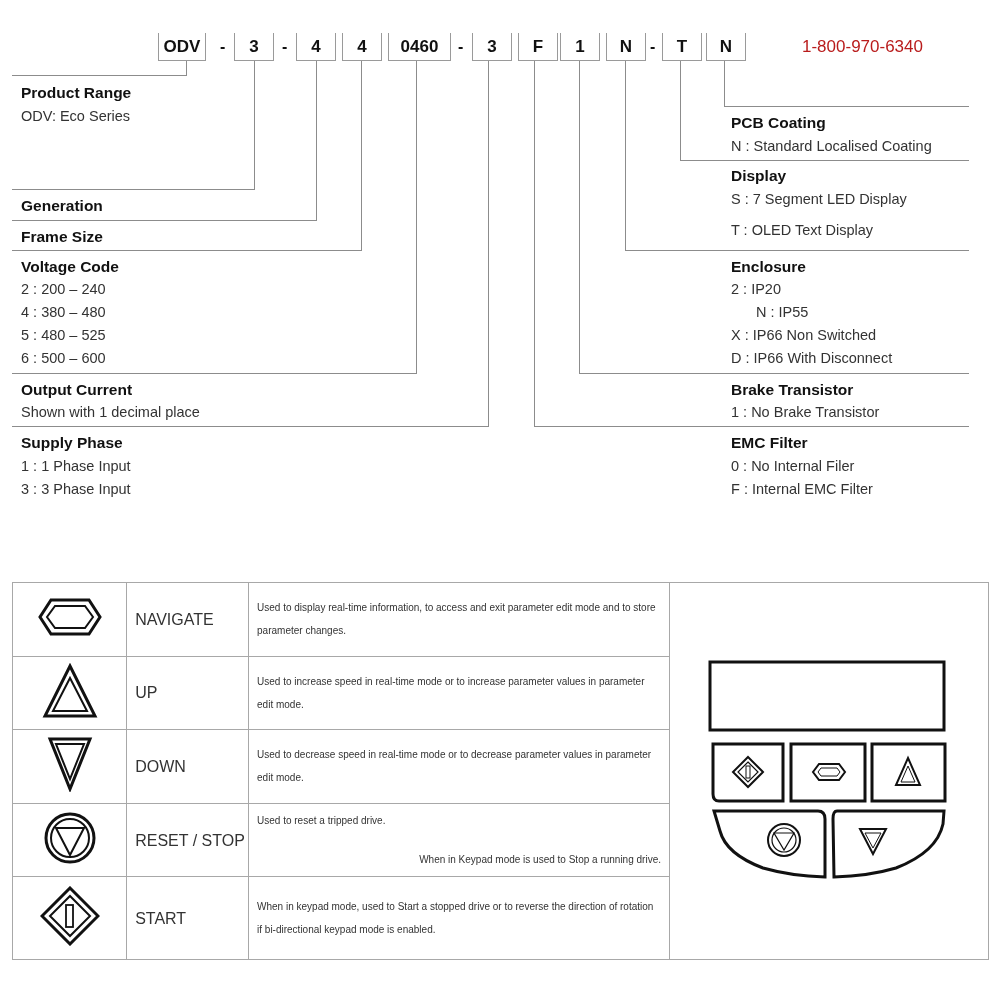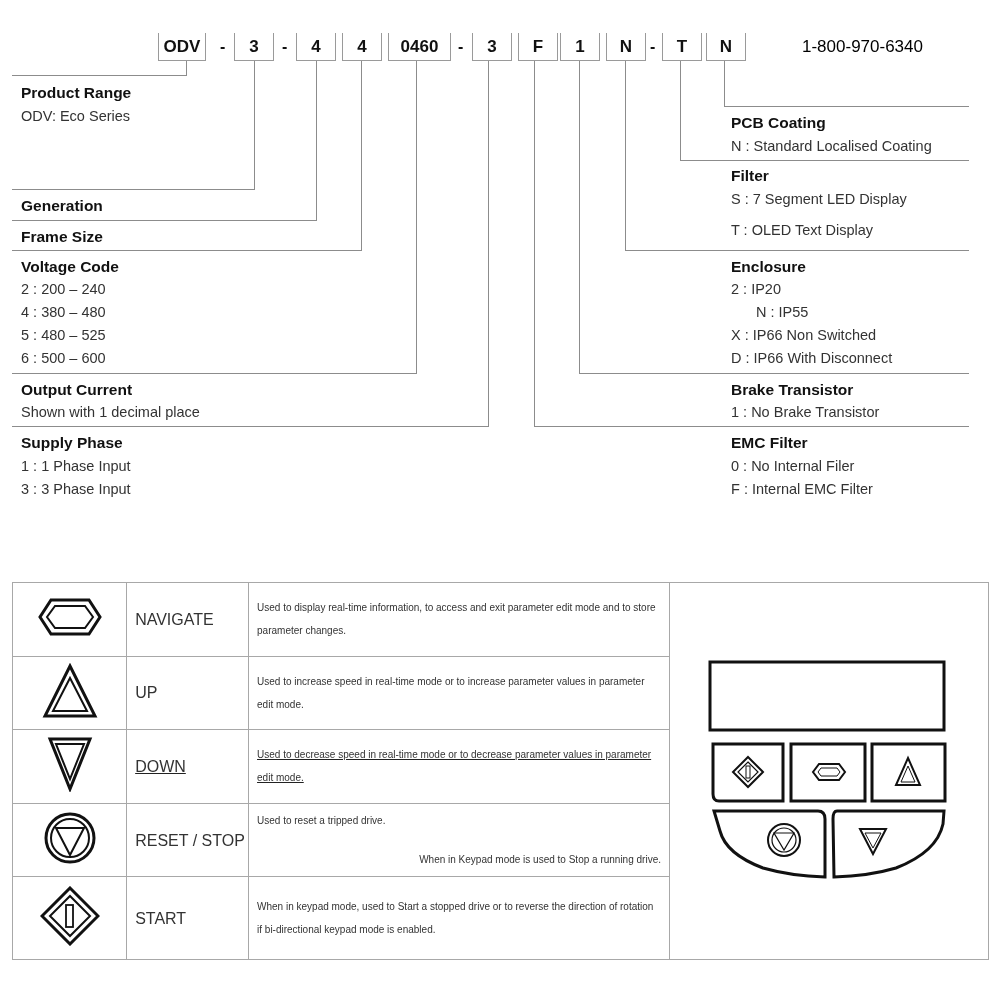--- a/index.html
+++ b/index.html
@@ -3,21 +3,21 @@
 <meta charset="utf-8">
 <style>
   html, body { margin:0; padding:0; background:#ffffff; }
   body { width:1000px; height:1000px; position:relative; overflow:hidden;
          font-family:"Liberation Sans", "DejaVu Sans", sans-serif; color:#222; }
   .code-box { position:absolute; top:33px; height:28px; border:1px solid #9a9a9a;
               border-top:none; box-sizing:border-box; display:flex; align-items:center;
               justify-content:center; font-weight:bold; font-size:17px; color:#111; }
   .code-box::before { content:""; position:absolute; left:-1px; right:-1px; top:0; height:0; }
   .dash { position:absolute; top:38px; font-weight:bold; font-size:16px; color:#111; }
-  .phone { position:absolute; top:37px; left:802px; font-size:17px; color:#000000; }
+  .phone { position:absolute; top:37px; left:802px; font-size:17px; color:#b91c1c; }
   .vline { position:absolute; width:0; border-left:1px solid #8c8c8c; }
   .hline { position:absolute; height:0; border-top:1px solid #8c8c8c; }
   .lbl-title { position:absolute; font-weight:bold; font-size:15.5px; color:#111; }
   .lbl-line { position:absolute; font-size:14.5px; color:#333; white-space:nowrap; }
   table.keys { position:absolute; left:12px; top:582px; border-collapse:collapse;
                width:977px; }
   table.keys td { border:1px solid #a8a8a8; vertical-align:middle; }
   td.icon-cell { width:114px; text-align:center; height:70px; }
   td.name-cell { width:114px; font-size:16px; color:#333; padding-left:8px; line-height:23px; }
   td.desc-cell { width:426px; font-size:10px; color:#333; padding:4px 8px; line-height:23px; }
@@ -100,21 +100,21 @@
 
   <div class="lbl-title" style="left:21px;top:434px;">Supply Phase</div>
   <div class="lbl-line" style="left:21px;top:458px;">1 : 1 Phase Input</div>
   <div class="lbl-line" style="left:21px;top:481px;">3 : 3 Phase Input</div>
 </div>
 
 <div>
   <div class="lbl-title" style="left:731px;top:114px;">PCB Coating</div>
   <div class="lbl-line" style="left:731px;top:138px;">N : Standard Localised Coating</div>
 
-  <div class="lbl-title" style="left:731px;top:167px;">Filter</div>
+  <div class="lbl-title" style="left:731px;top:167px;">Display</div>
   <div class="lbl-line" style="left:731px;top:191px;">S : 7 Segment LED Display</div>
   <div class="lbl-line" style="left:731px;top:214px;margin-top:8px;">T : OLED Text Display</div>
 
   <div class="lbl-title" style="left:731px;top:258px;">Enclosure</div>
   <div class="lbl-line" style="left:731px;top:281px;">2 : IP20</div>
   <div class="lbl-line" style="left:731px;top:304px;margin-left:25px;">N : IP55</div>
   <div class="lbl-line" style="left:731px;top:327px;">X : IP66 Non Switched</div>
   <div class="lbl-line" style="left:731px;top:350px;">D : IP66 With Disconnect</div>
 
   <div class="lbl-title" style="left:731px;top:381px;">Brake Transistor</div>
@@ -172,21 +172,21 @@
       <svg width="56" height="56" viewBox="0 0 56 56">
         <polygon points="28,3 53,53 3,53" fill="none" stroke="#111" stroke-width="3"></polygon>
         <polygon points="28,15 45,48 11,48" fill="none" stroke="#111" stroke-width="2"></polygon>
       </svg>
     </td>
     <td class="name-cell">UP</td>
     <td class="desc-cell">
           <span class="desc-line">Used to increase speed in real-time mode or to increase parameter values in parameter edit mode.</span>
         </td>
   </tr>
-  <tr style="height:72px;text-decoration:underline;">
+  <tr style="height:72px;">
     <td class="icon-cell">
       <svg width="46" height="56" viewBox="0 0 46 56">
         <polygon points="3,3 43,3 23,53" fill="none" stroke="#111" stroke-width="3"></polygon>
         <polygon points="9,8 37,8 23,43" fill="none" stroke="#111" stroke-width="2"></polygon>
       </svg>
     </td>
     <td class="name-cell">DOWN</td>
     <td class="desc-cell">
           <span class="desc-line">Used to decrease speed in real-time mode or to decrease parameter values in parameter edit mode.</span>
         </td>

